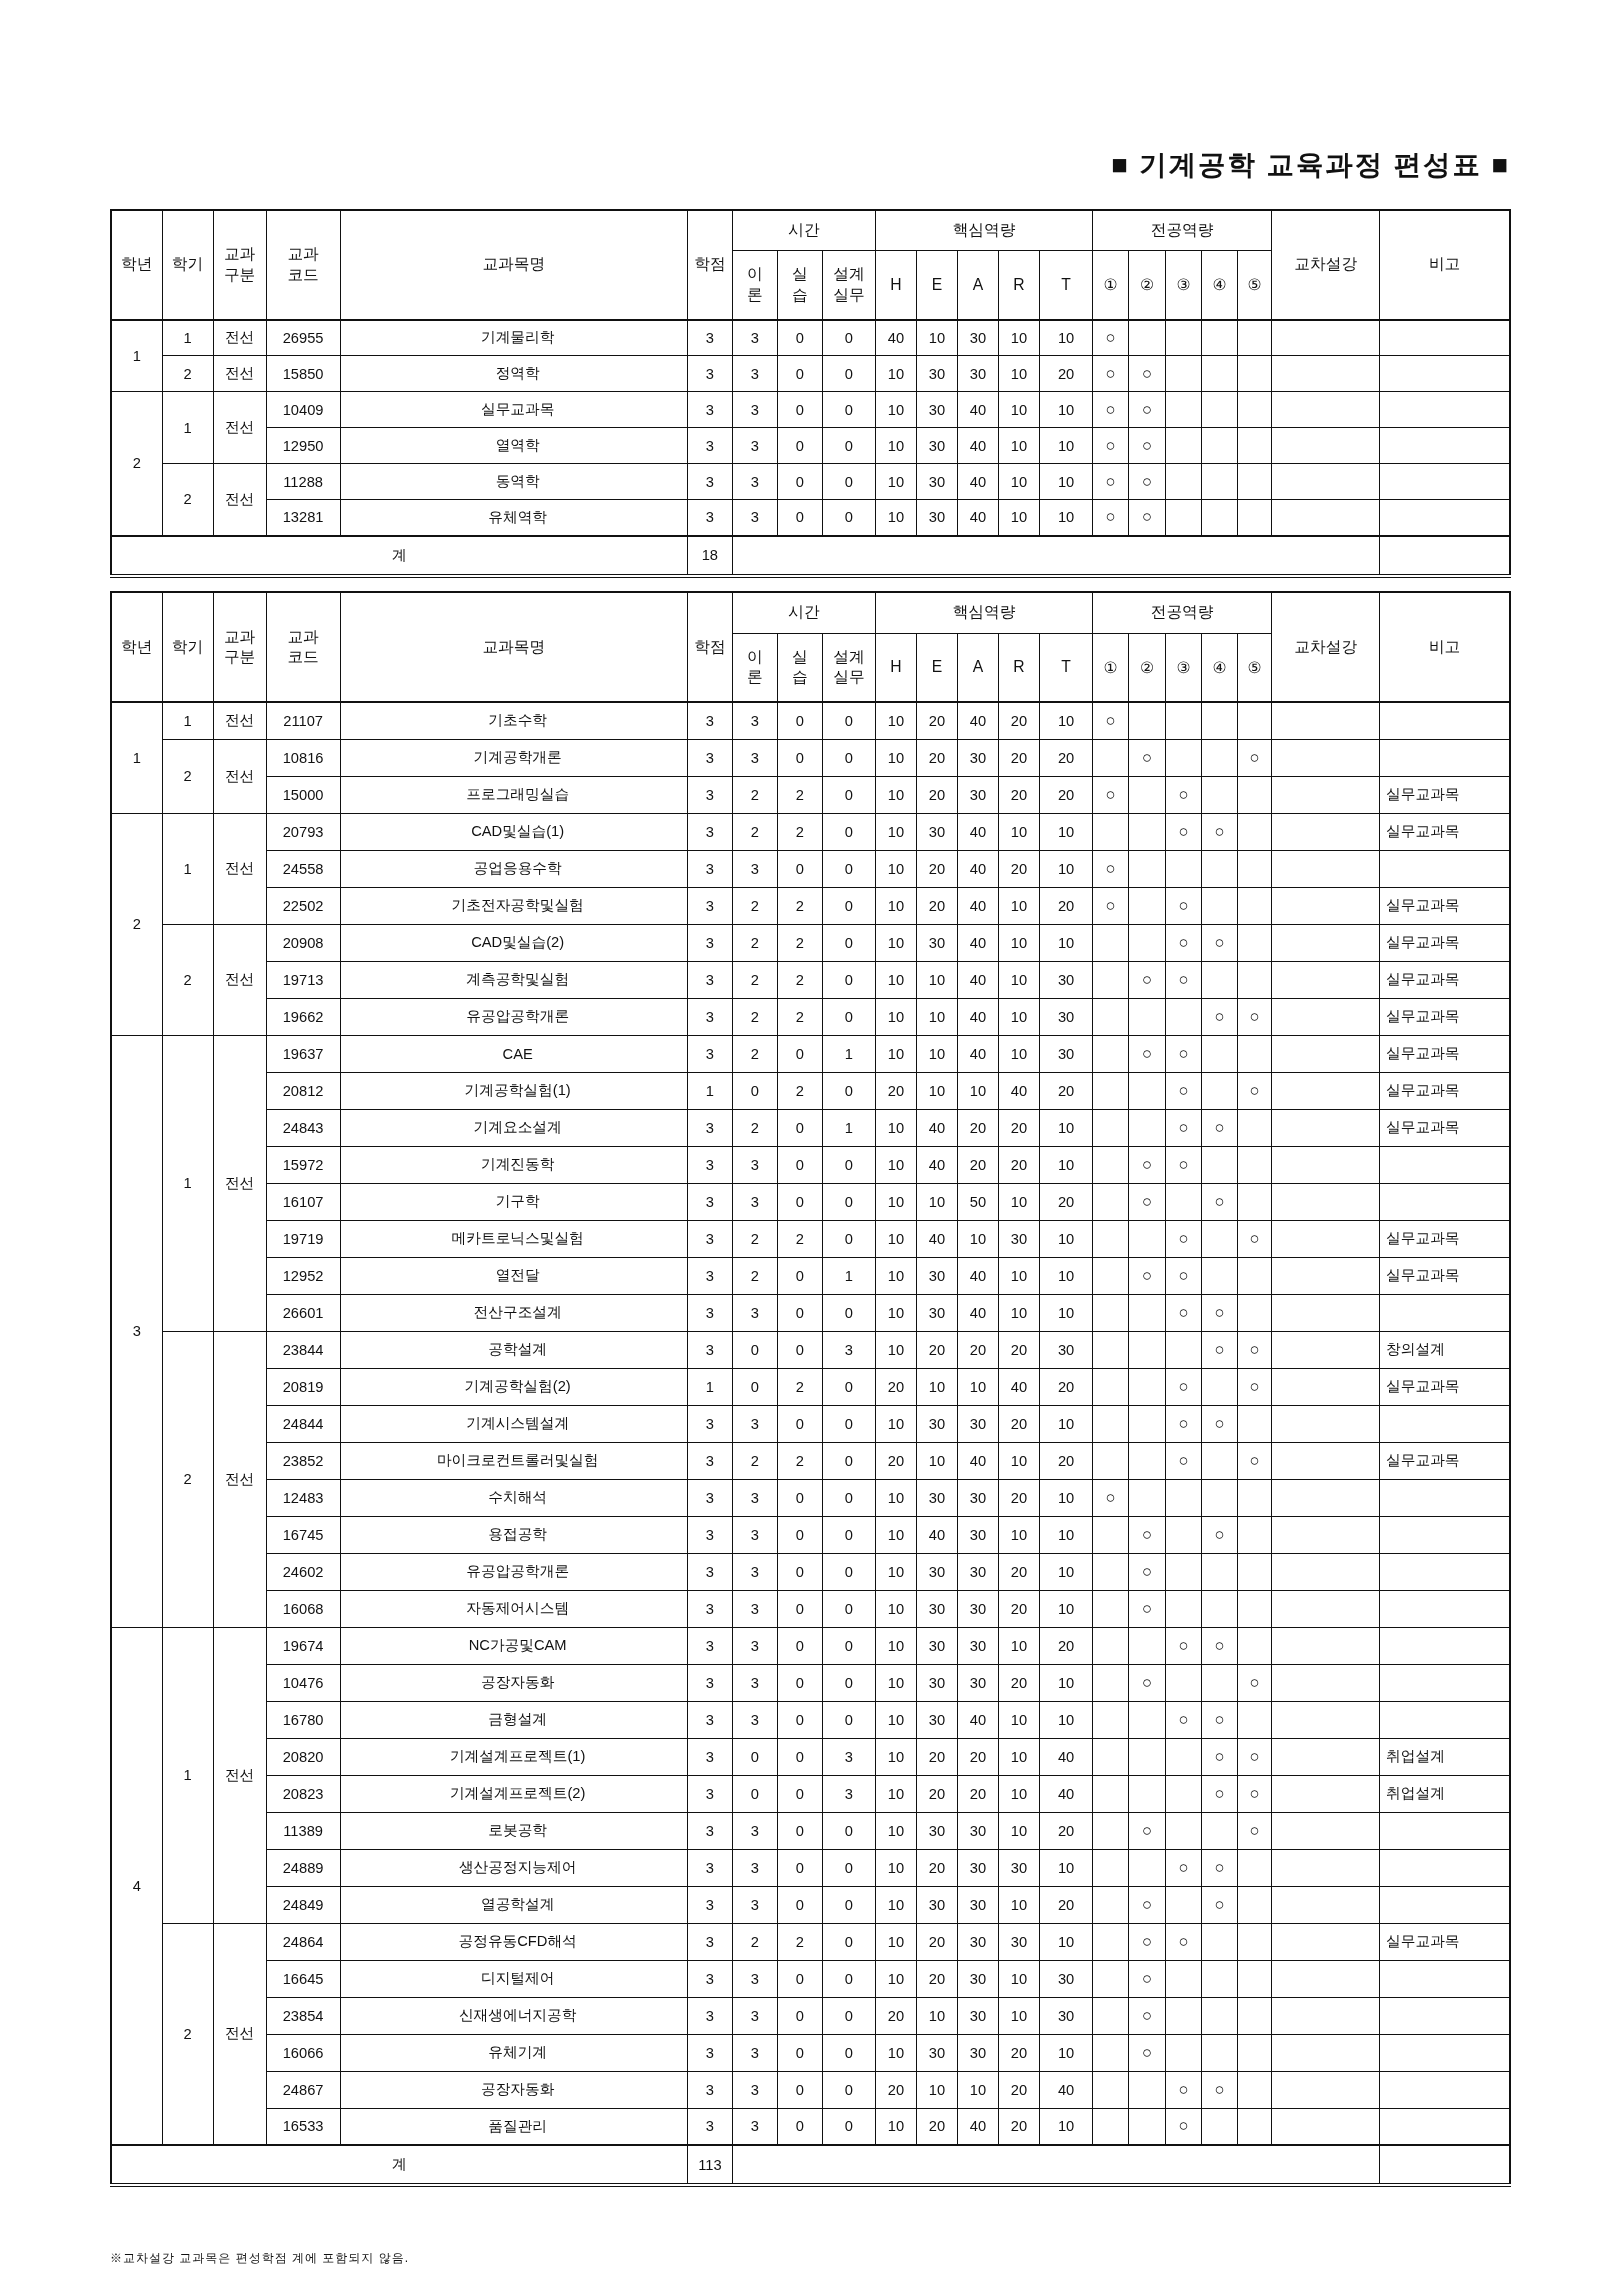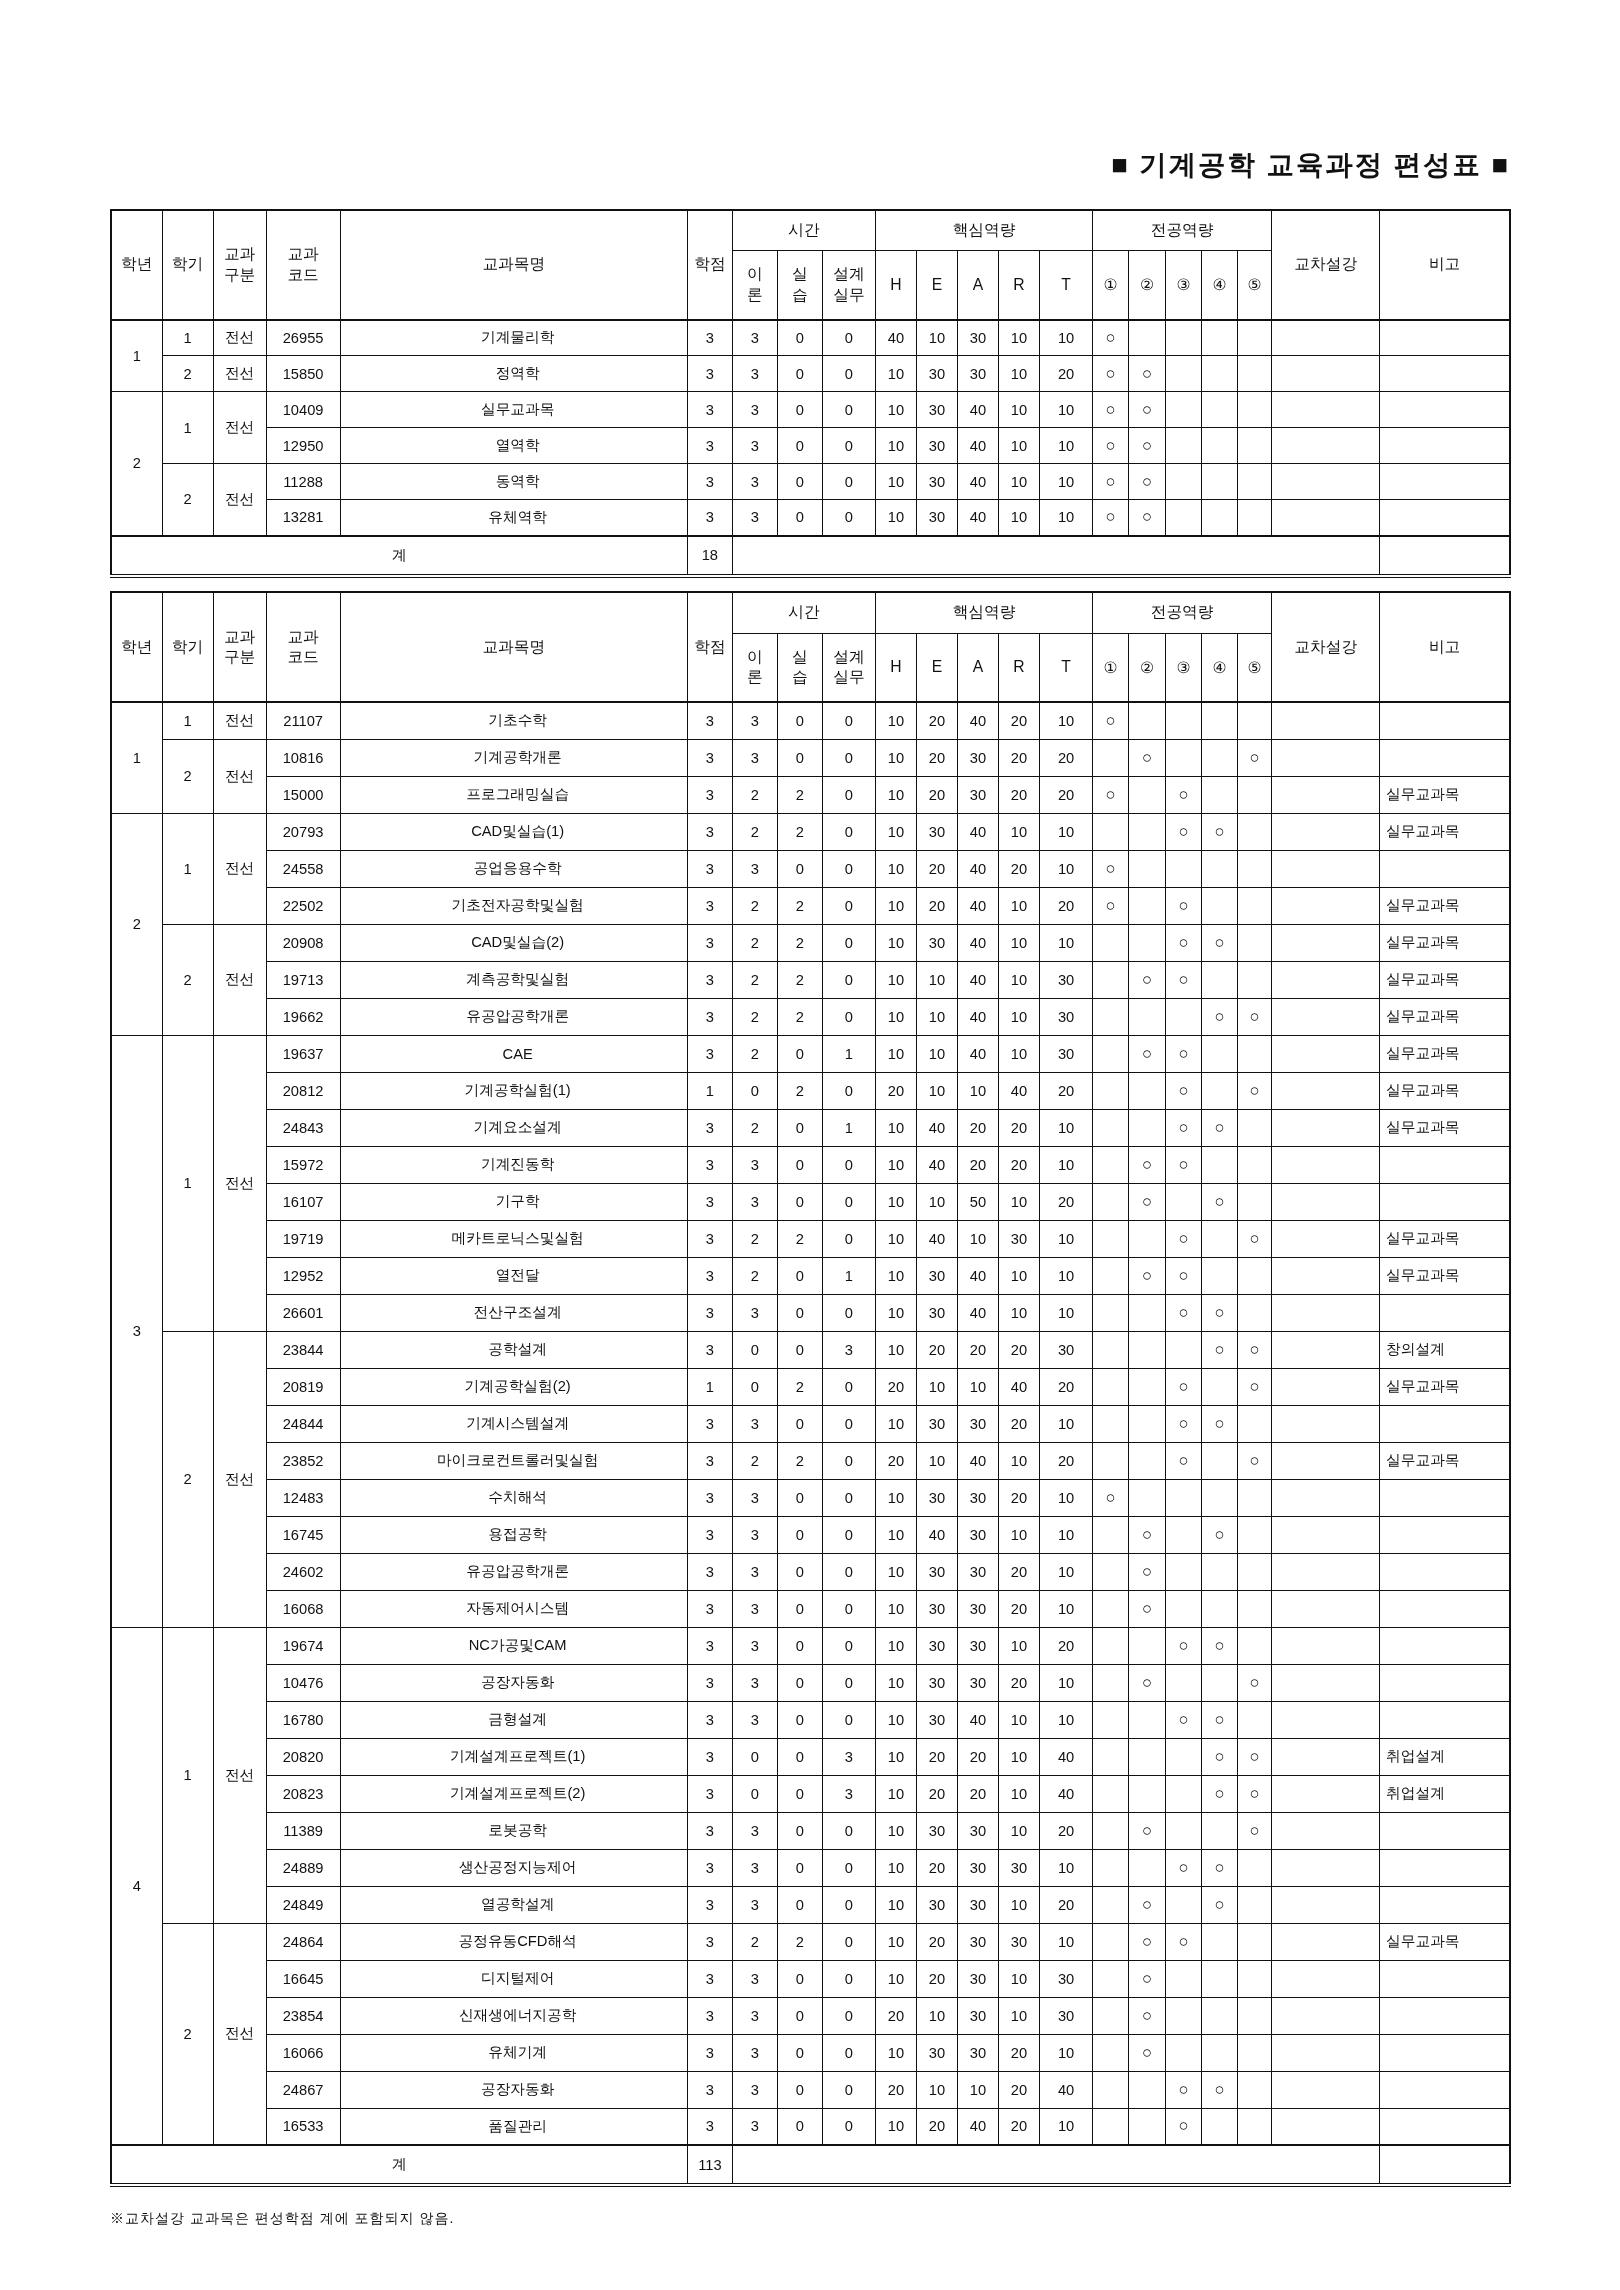--- a/index.html
+++ b/index.html
@@ -41,22 +41,22 @@
   tr.h2 { height:69px; }
   .t1 tbody tr { height:36px; }
   .t2 tbody tr { height:37px; }
   .stack1 { display:inline-block; width:1.05em; word-break:break-all; line-height:1.3; white-space:normal; }
   .stack2 { display:inline-block; width:2.1em; word-break:break-all; line-height:1.3; white-space:normal; }
   td.name-cell { text-align:center; padding-left:7.8px; }
   td.note-cell { text-align:left; padding-left:5.9px; }
   td.circle-cell { font-size:16.7px; }
   tr.total-row td { border-top:2px solid #111; border-bottom:4.9px double #111; height:37px; }
   .footnote {
-    margin-top:23px;
-    font-size:14px;
+    margin-top:63px;
+    font-size:12px;
     letter-spacing:1px;
   }
 </style>
 </head>
 <body>
 
 <div class="page">
 
   <div class="title">■ 기계공학 교육과정 편성표 ■</div>
 

